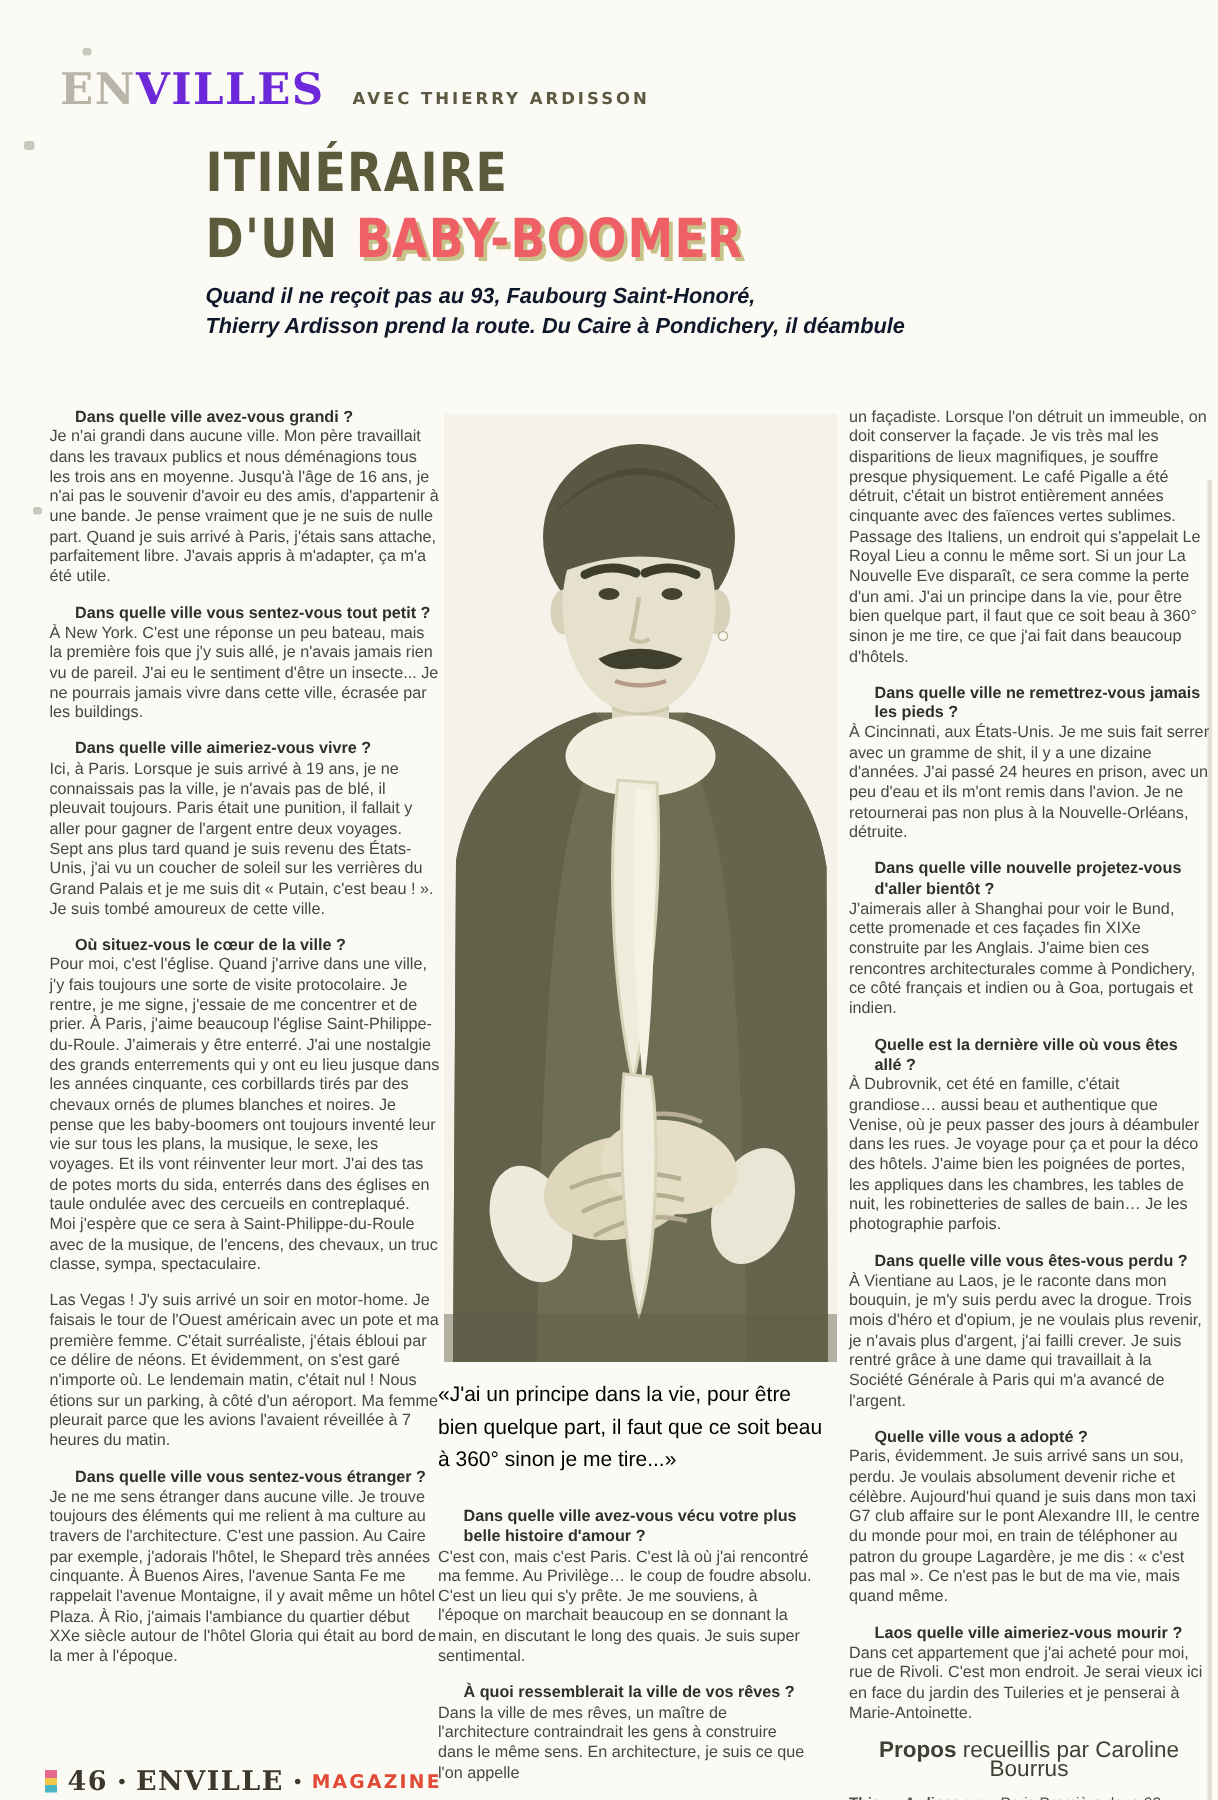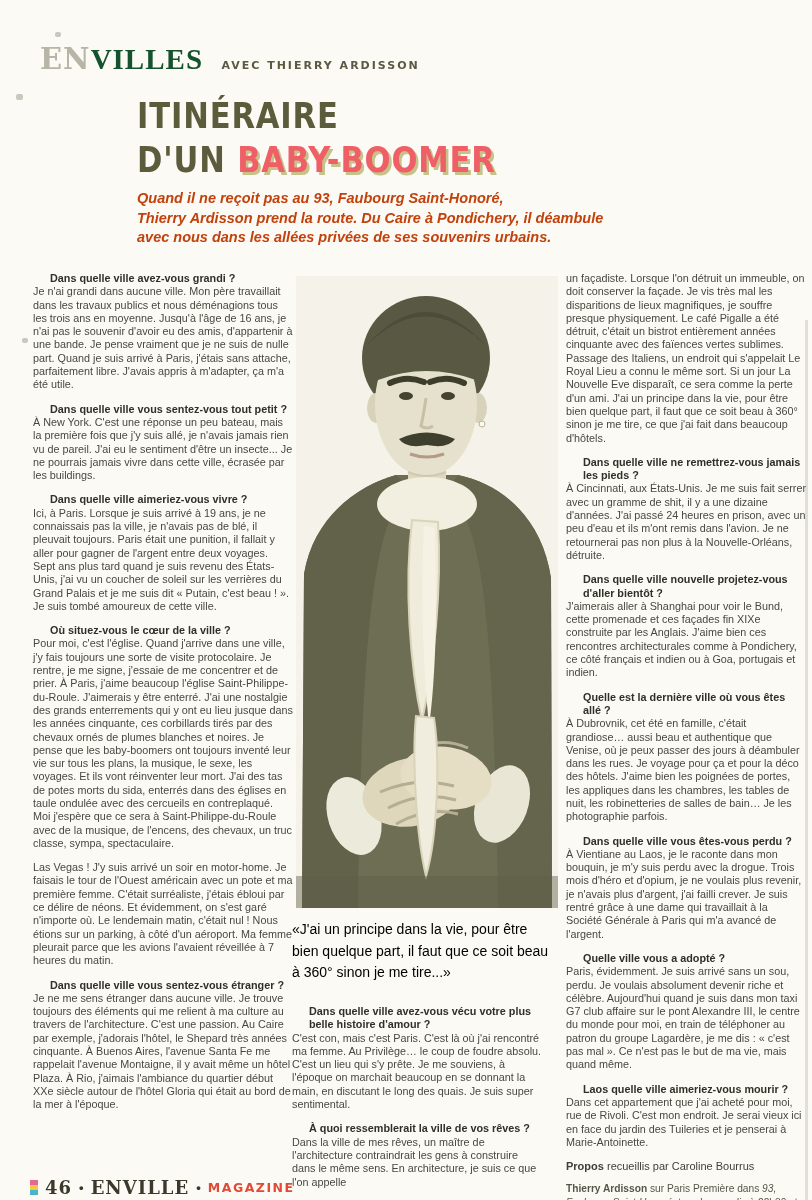--- a/index.html
+++ b/index.html
@@ -3,51 +3,51 @@
 <meta charset="utf-8">
 <style>
   html,body{margin:0;padding:0;background:#e8e6de;}
   .page{position:relative;width:812px;height:1200px;background:#fcfaf4;
         font-family:"Liberation Sans",sans-serif;color:#45463c;overflow:hidden;margin:0 auto;}
 
   
   .masthead{position:absolute;left:40px;top:42px;white-space:nowrap;}
   .m-en,.m-villes{font-family:"DejaVu Serif",serif;font-weight:bold;font-size:29px;letter-spacing:1px;}
   .m-en{color:#b7b5a7;}
-  .m-villes{color:#14532d;font-family:Liberation Serif, serif;}
+  .m-villes{color:#6d28d9;}
   .m-tag{font-family:"DejaVu Sans",sans-serif;font-weight:bold;font-size:11px;color:#5a5942;
          letter-spacing:2px;margin-left:14px;}
 
   
   .title-block{position:absolute;left:137px;top:94px;font-family:"DejaVu Sans",sans-serif;
                font-weight:bold;transform:scaleX(.85);transform-origin:left top;white-space:nowrap;}
   .t1,.t2{font-size:36px;line-height:44px;letter-spacing:1px;color:#5b5c3b;}
   .t2 .coral{color:#ee5f66;text-shadow:3px 3px 0 #c6c28a;}
 
   
   .intro{position:absolute;left:137px;top:189px;width:620px;font-size:14.5px;font-weight:bold;
-         font-style:italic;color:#c2410c;line-height:19.5px;}
+         font-style:italic;color:#0f172a;line-height:19.5px;}
   .intro span{display:block;}
 
   
   .col{position:absolute;top:272px;font-size:10.8px;line-height:13.3px;color:#474840;}
   .col1{left:33px;width:260px;}
   .col3{left:566px;width:240px;}
   .qa{margin-bottom:11px;}
   .q{font-weight:bold;color:#2f3028;padding-left:17px;}
   .cont{margin:0 0 11px 0;}
 
   
   .photo{position:absolute;left:296px;top:276px;width:262px;height:632px;}
   .pullquote{position:absolute;left:292px;top:919px;width:258px;font-size:14px;
              line-height:21.5px;color:#000000;}
   .col2{position:absolute;left:292px;top:1005px;width:252px;font-size:10.8px;line-height:13.3px;color:#474840;}
 
   
-  .credit{margin:4px 0 0 0;font-size:11px;color:#3e3f35;}
+  .credit{margin:4px 0 0 0;font-size:15px;color:#3e3f35;text-align:center;}
   .bio{margin:9px 0 0 0;font-size:10.2px;line-height:13.2px;color:#55564a;}
   .b{font-weight:bold;}
   .i{font-style:italic;}
 
   
   .pfooter{position:absolute;left:30px;top:1177px;display:flex;align-items:center;gap:7px;}
   .f-icon{width:8px;height:15px;display:inline-block;
           background:linear-gradient(#e56a8e 0 34%,#f0c84a 34% 67%,#49b6c6 67% 100%);}
   .f-num,.f-brand{font-family:"DejaVu Serif",serif;font-weight:bold;font-size:18px;color:#3a392b;letter-spacing:1px;}
   .f-dot{color:#3a392b;font-weight:bold;font-size:13px;}
@@ -73,21 +73,20 @@
   </header>
 
   <div class="title-block">
     <div class="t1">ITINÉRAIRE</div>
     <div class="t2"><span class="olive">D'UN </span><span class="coral">BABY-BOOMER</span></div>
   </div>
 
   <div class="intro">
     <span>Quand il ne reçoit pas au 93, Faubourg Saint-Honoré,</span>
     <span>Thierry Ardisson prend la route. Du Caire à Pondichery, il déambule</span>
-    <span>avec nous dans les allées privées de ses souvenirs urbains.</span>
   </div>
 
   <div class="col col1">
       <div class="qa">
         <div class="q">Dans quelle ville avez-vous grandi ?</div>
         <div class="a">Je n'ai grandi dans aucune ville. Mon père travaillait dans les travaux publics et nous déménagions tous les trois ans en moyenne. Jusqu'à l'âge de 16 ans, je n'ai pas le souvenir d'avoir eu des amis, d'appartenir à une bande. Je pense vraiment que je ne suis de nulle part. Quand je suis arrivé à Paris, j'étais sans attache, parfaitement libre. J'avais appris à m'adapter, ça m'a été utile.</div>
       </div>
       <div class="qa">
         <div class="q">Dans quelle ville vous sentez-vous tout petit ?</div>
         <div class="a">À New York. C'est une réponse un peu bateau, mais la première fois que j'y suis allé, je n'avais jamais rien vu de pareil. J'ai eu le sentiment d'être un insecte... Je ne pourrais jamais vivre dans cette ville, écrasée par les buildings.</div>

